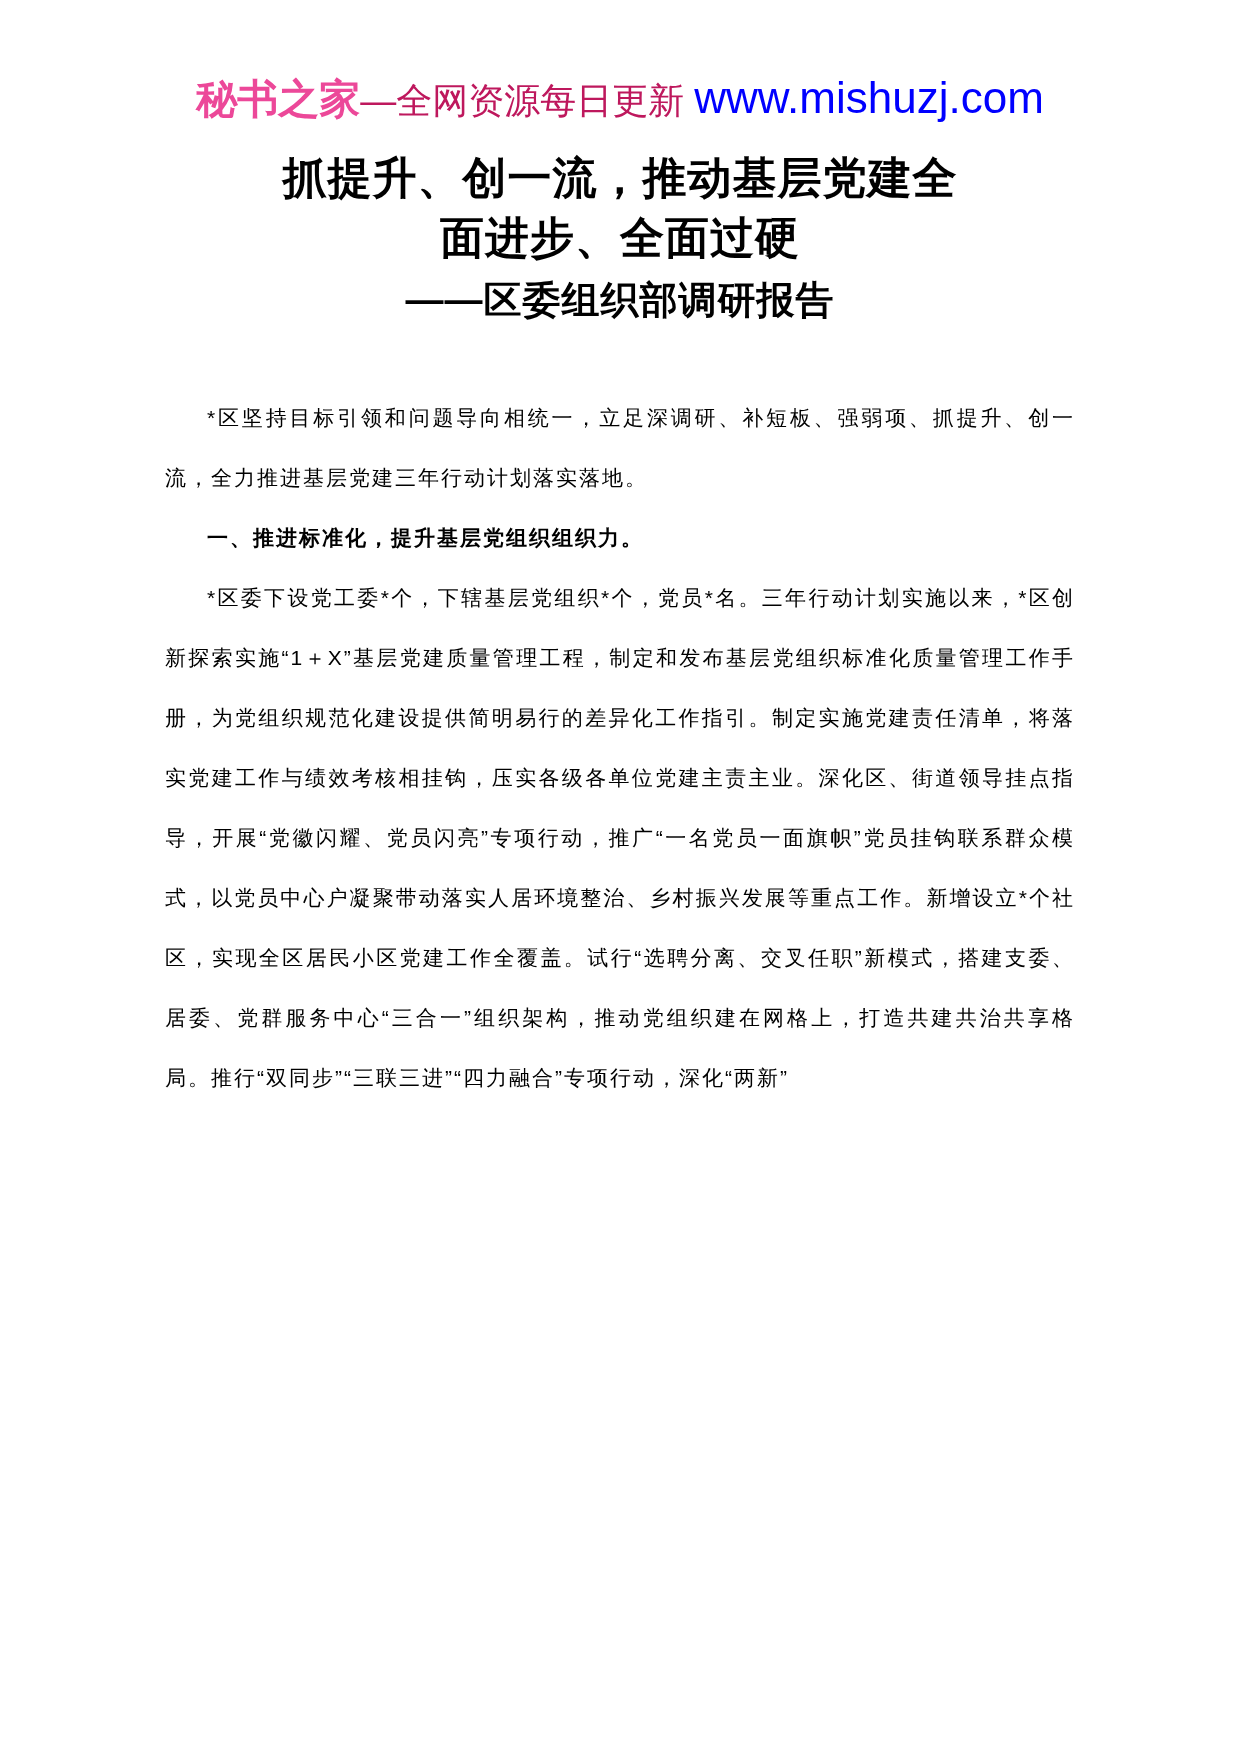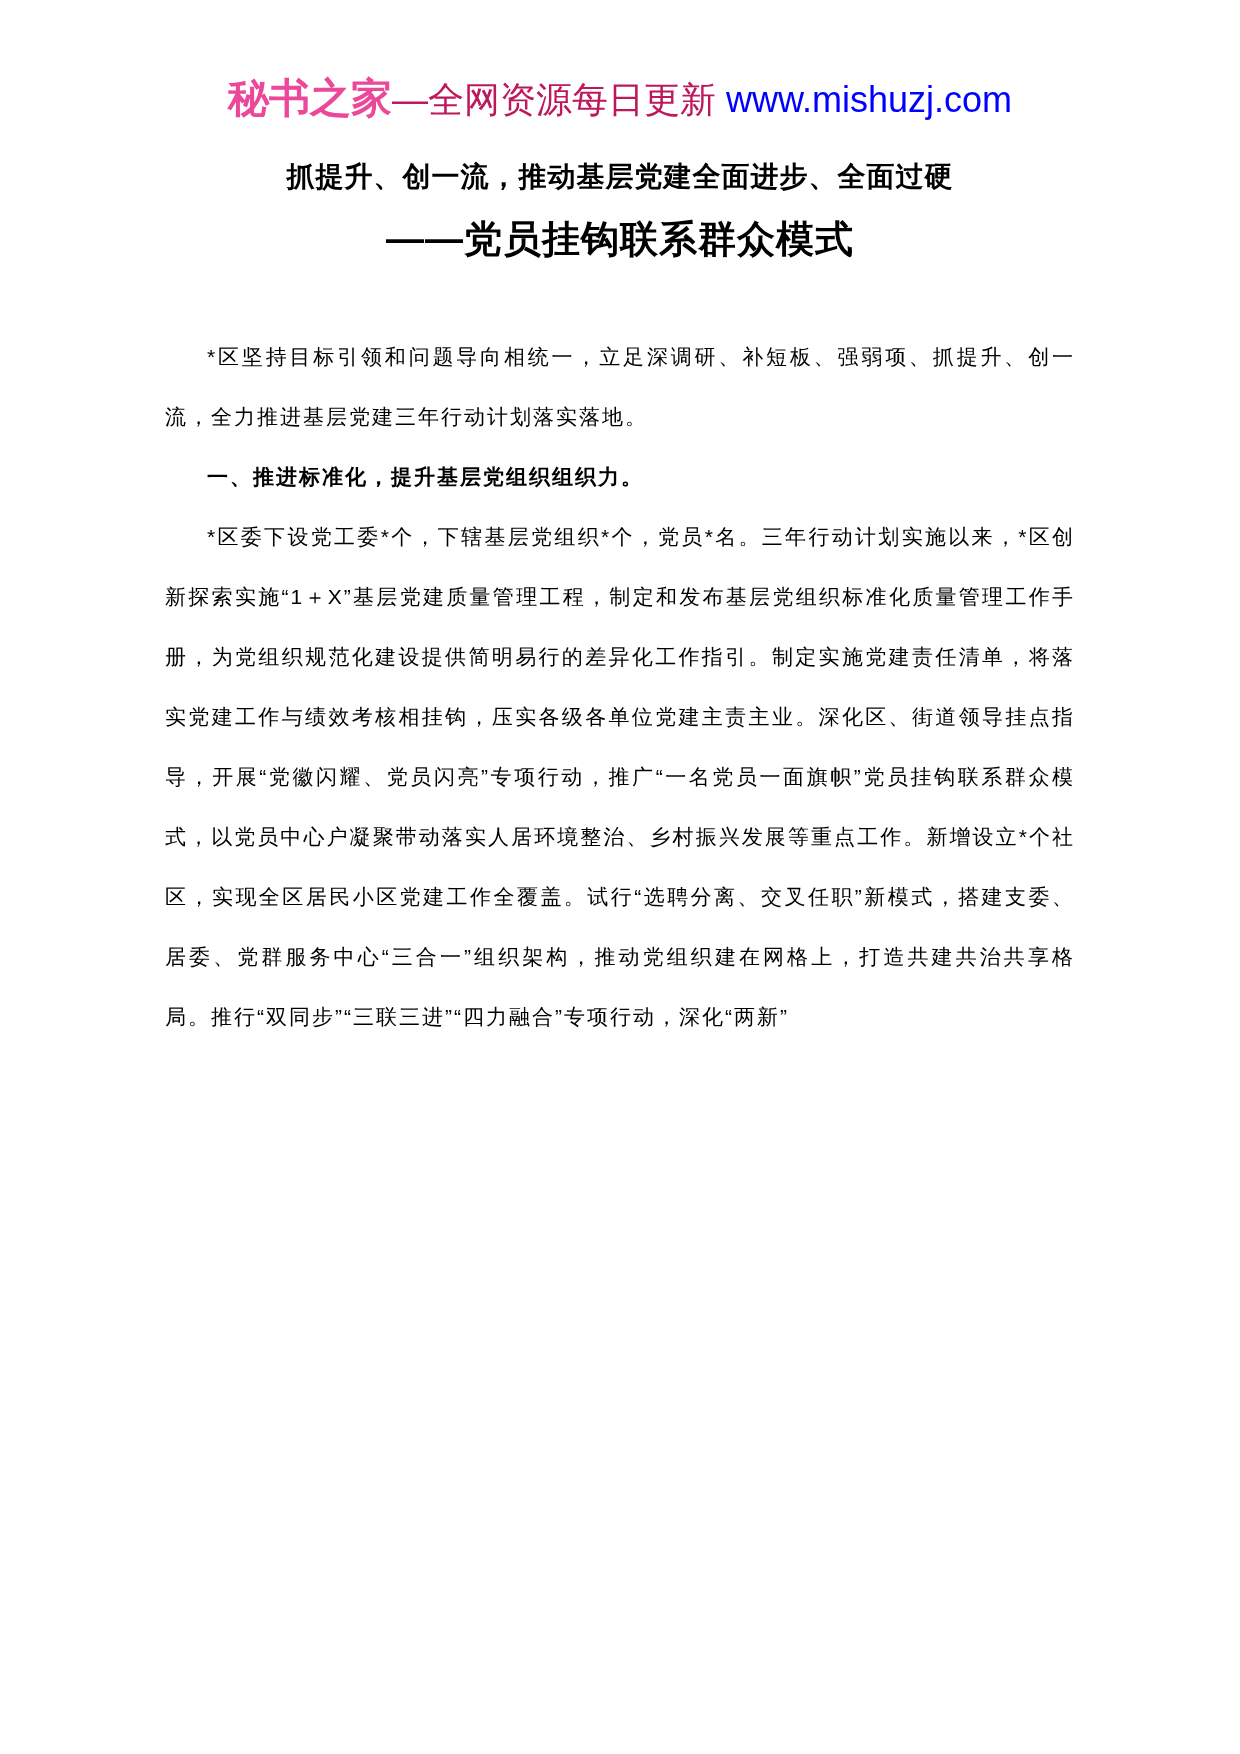--- a/index.html
+++ b/index.html
@@ -28,26 +28,26 @@
     color: #ec4899;
     font-weight: bold;
     font-size: 41px;
   }
   .doc-header .tagline {
     color: #be185d;
     font-size: 36px;
   }
   .doc-header .url {
     color: #0000ff;
-    font-size: 36px;
+    font-size: 44px;
     text-decoration: none;
     cursor: pointer;
   }
   .doc-title {
-    font-size: 28px;
+    font-size: 44px;
     font-weight: bold;
     line-height: 60px;
     text-align: center;
     max-width: 700px;
     margin: 0 auto;
     letter-spacing: 1px;
   }
   .doc-subtitle {
     font-size: 38px;
     font-weight: bold;
@@ -77,21 +77,21 @@
 <body>
 
 <div class="page">
 
   <div class="doc-header">
     <span class="brand">秘书之家</span><span class="tagline">—全网资源每日更新 </span><a class="url">www.mishuzj.com</a>
   </div>
 
   <h1 class="doc-title">抓提升、创一流，推动基层党建全面进步、全面过硬</h1>
 
-  <h2 class="doc-subtitle">——党员挂钩联系群众模式</h2>
+  <h2 class="doc-subtitle">——区委组织部调研报告</h2>
 
   <div class="doc-body">
     <p>*区坚持目标引领和问题导向相统一，立足深调研、补短板、强弱项、抓提升、创一流，全力推进基层党建三年行动计划落实落地。</p>
     <p class="bold">一、推进标准化，提升基层党组织组织力。</p>
     <p>*区委下设党工委*个，下辖基层党组织*个，党员*名。三年行动计划实施以来，*区创新探索实施“1＋X”基层党建质量管理工程，制定和发布基层党组织标准化质量管理工作手册，为党组织规范化建设提供简明易行的差异化工作指引。制定实施党建责任清单，将落实党建工作与绩效考核相挂钩，压实各级各单位党建主责主业。深化区、街道领导挂点指导，开展“党徽闪耀、党员闪亮”专项行动，推广“一名党员一面旗帜”党员挂钩联系群众模式，以党员中心户凝聚带动落实人居环境整治、乡村振兴发展等重点工作。新增设立*个社区，实现全区居民小区党建工作全覆盖。试行“选聘分离、交叉任职”新模式，搭建支委、居委、党群服务中心“三合一”组织架构，推动党组织建在网格上，打造共建共治共享格局。推行“双同步”“三联三进”“四力融合”专项行动，深化“两新”</p>
   </div>
 
 </div>
 
 </body></html>

